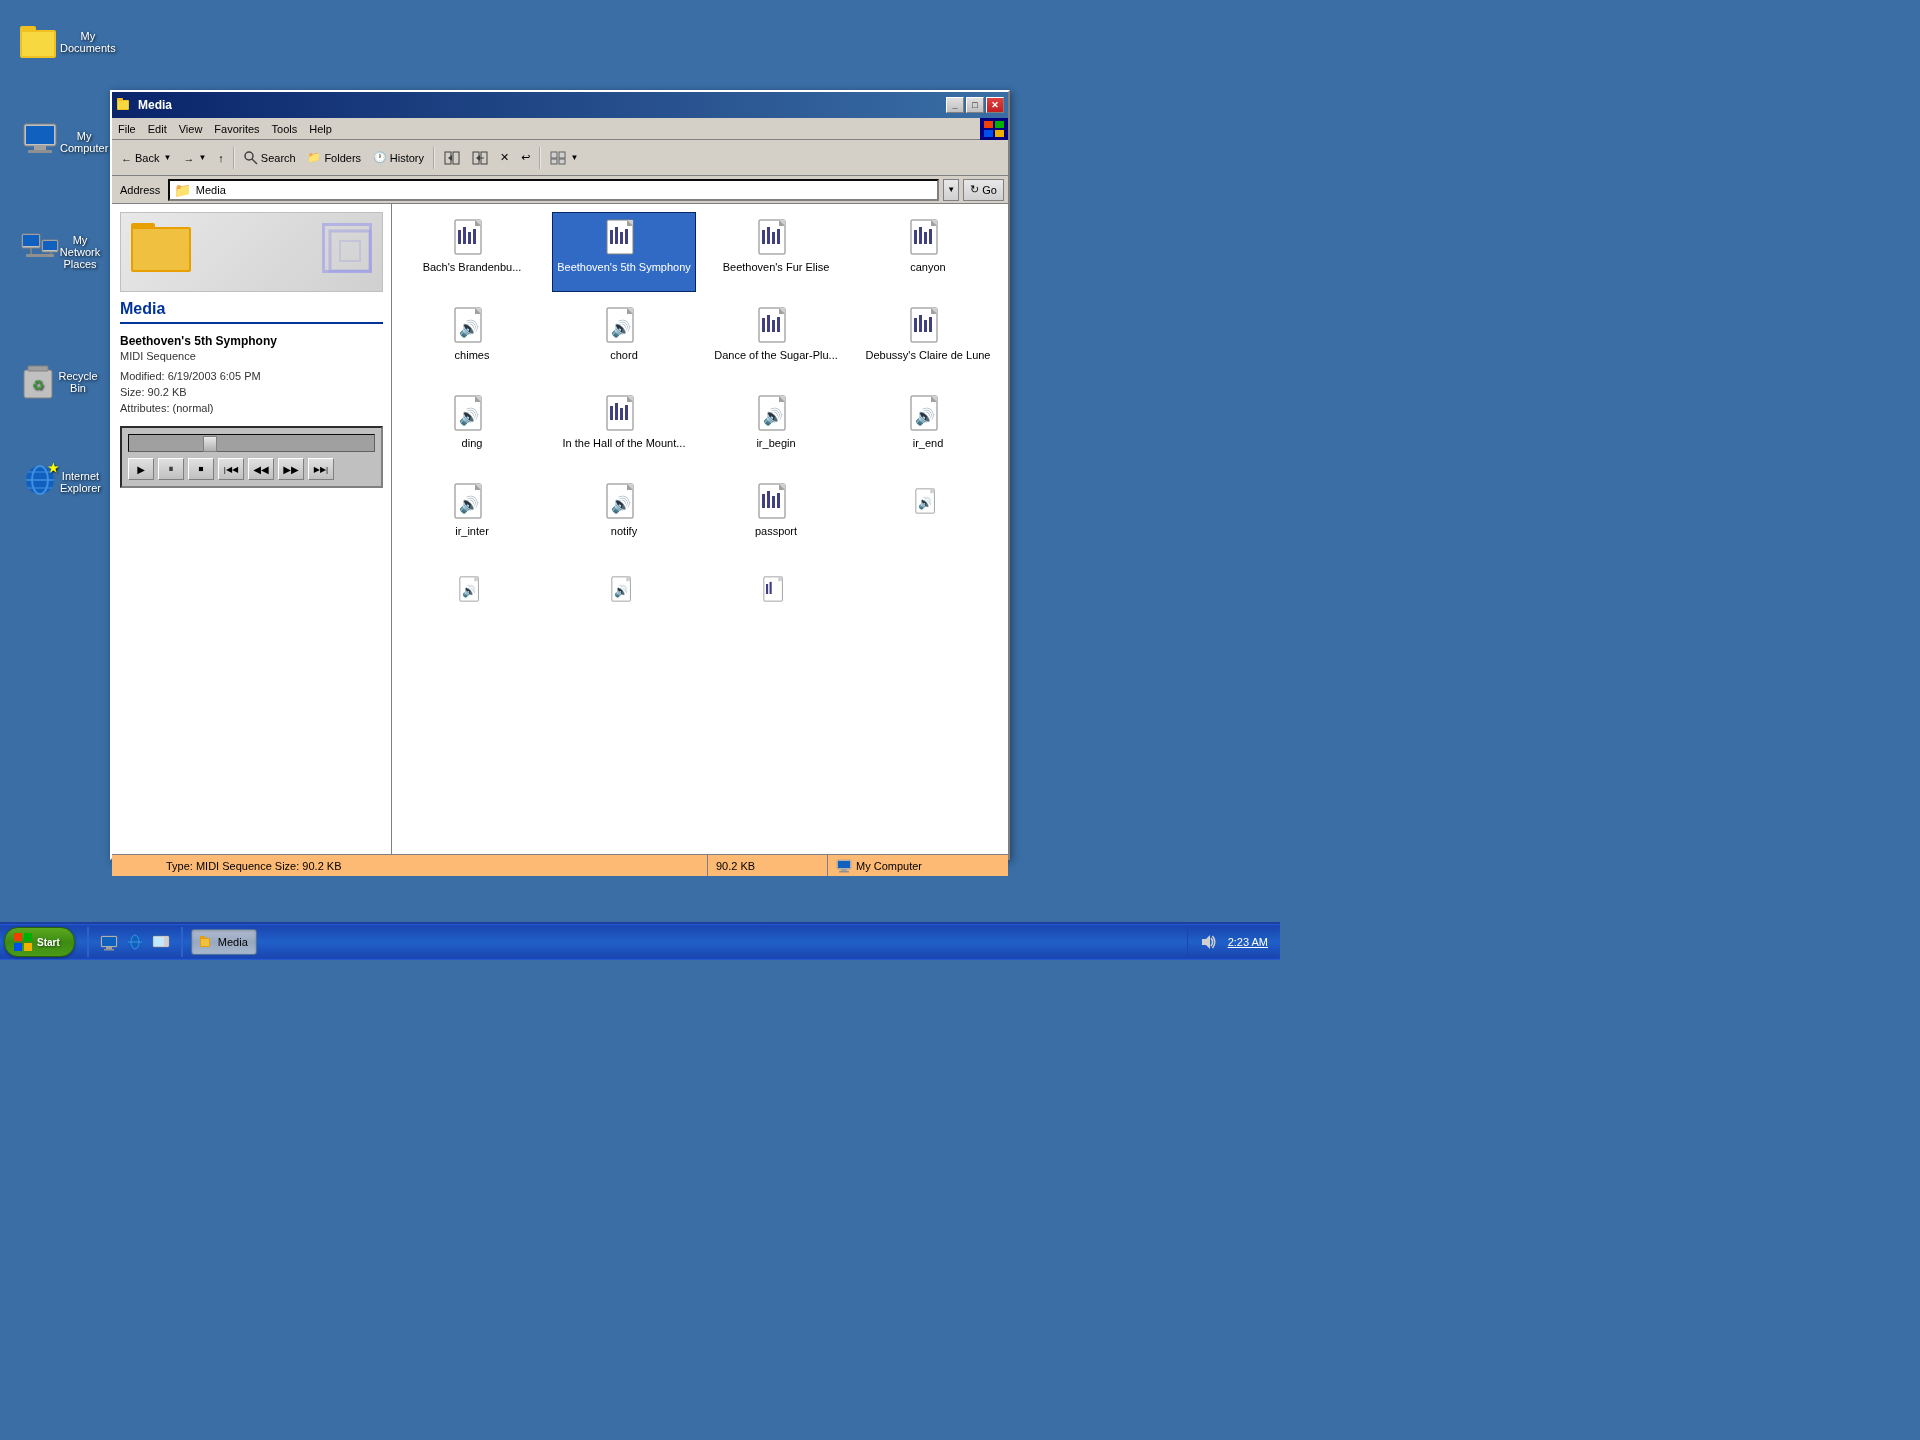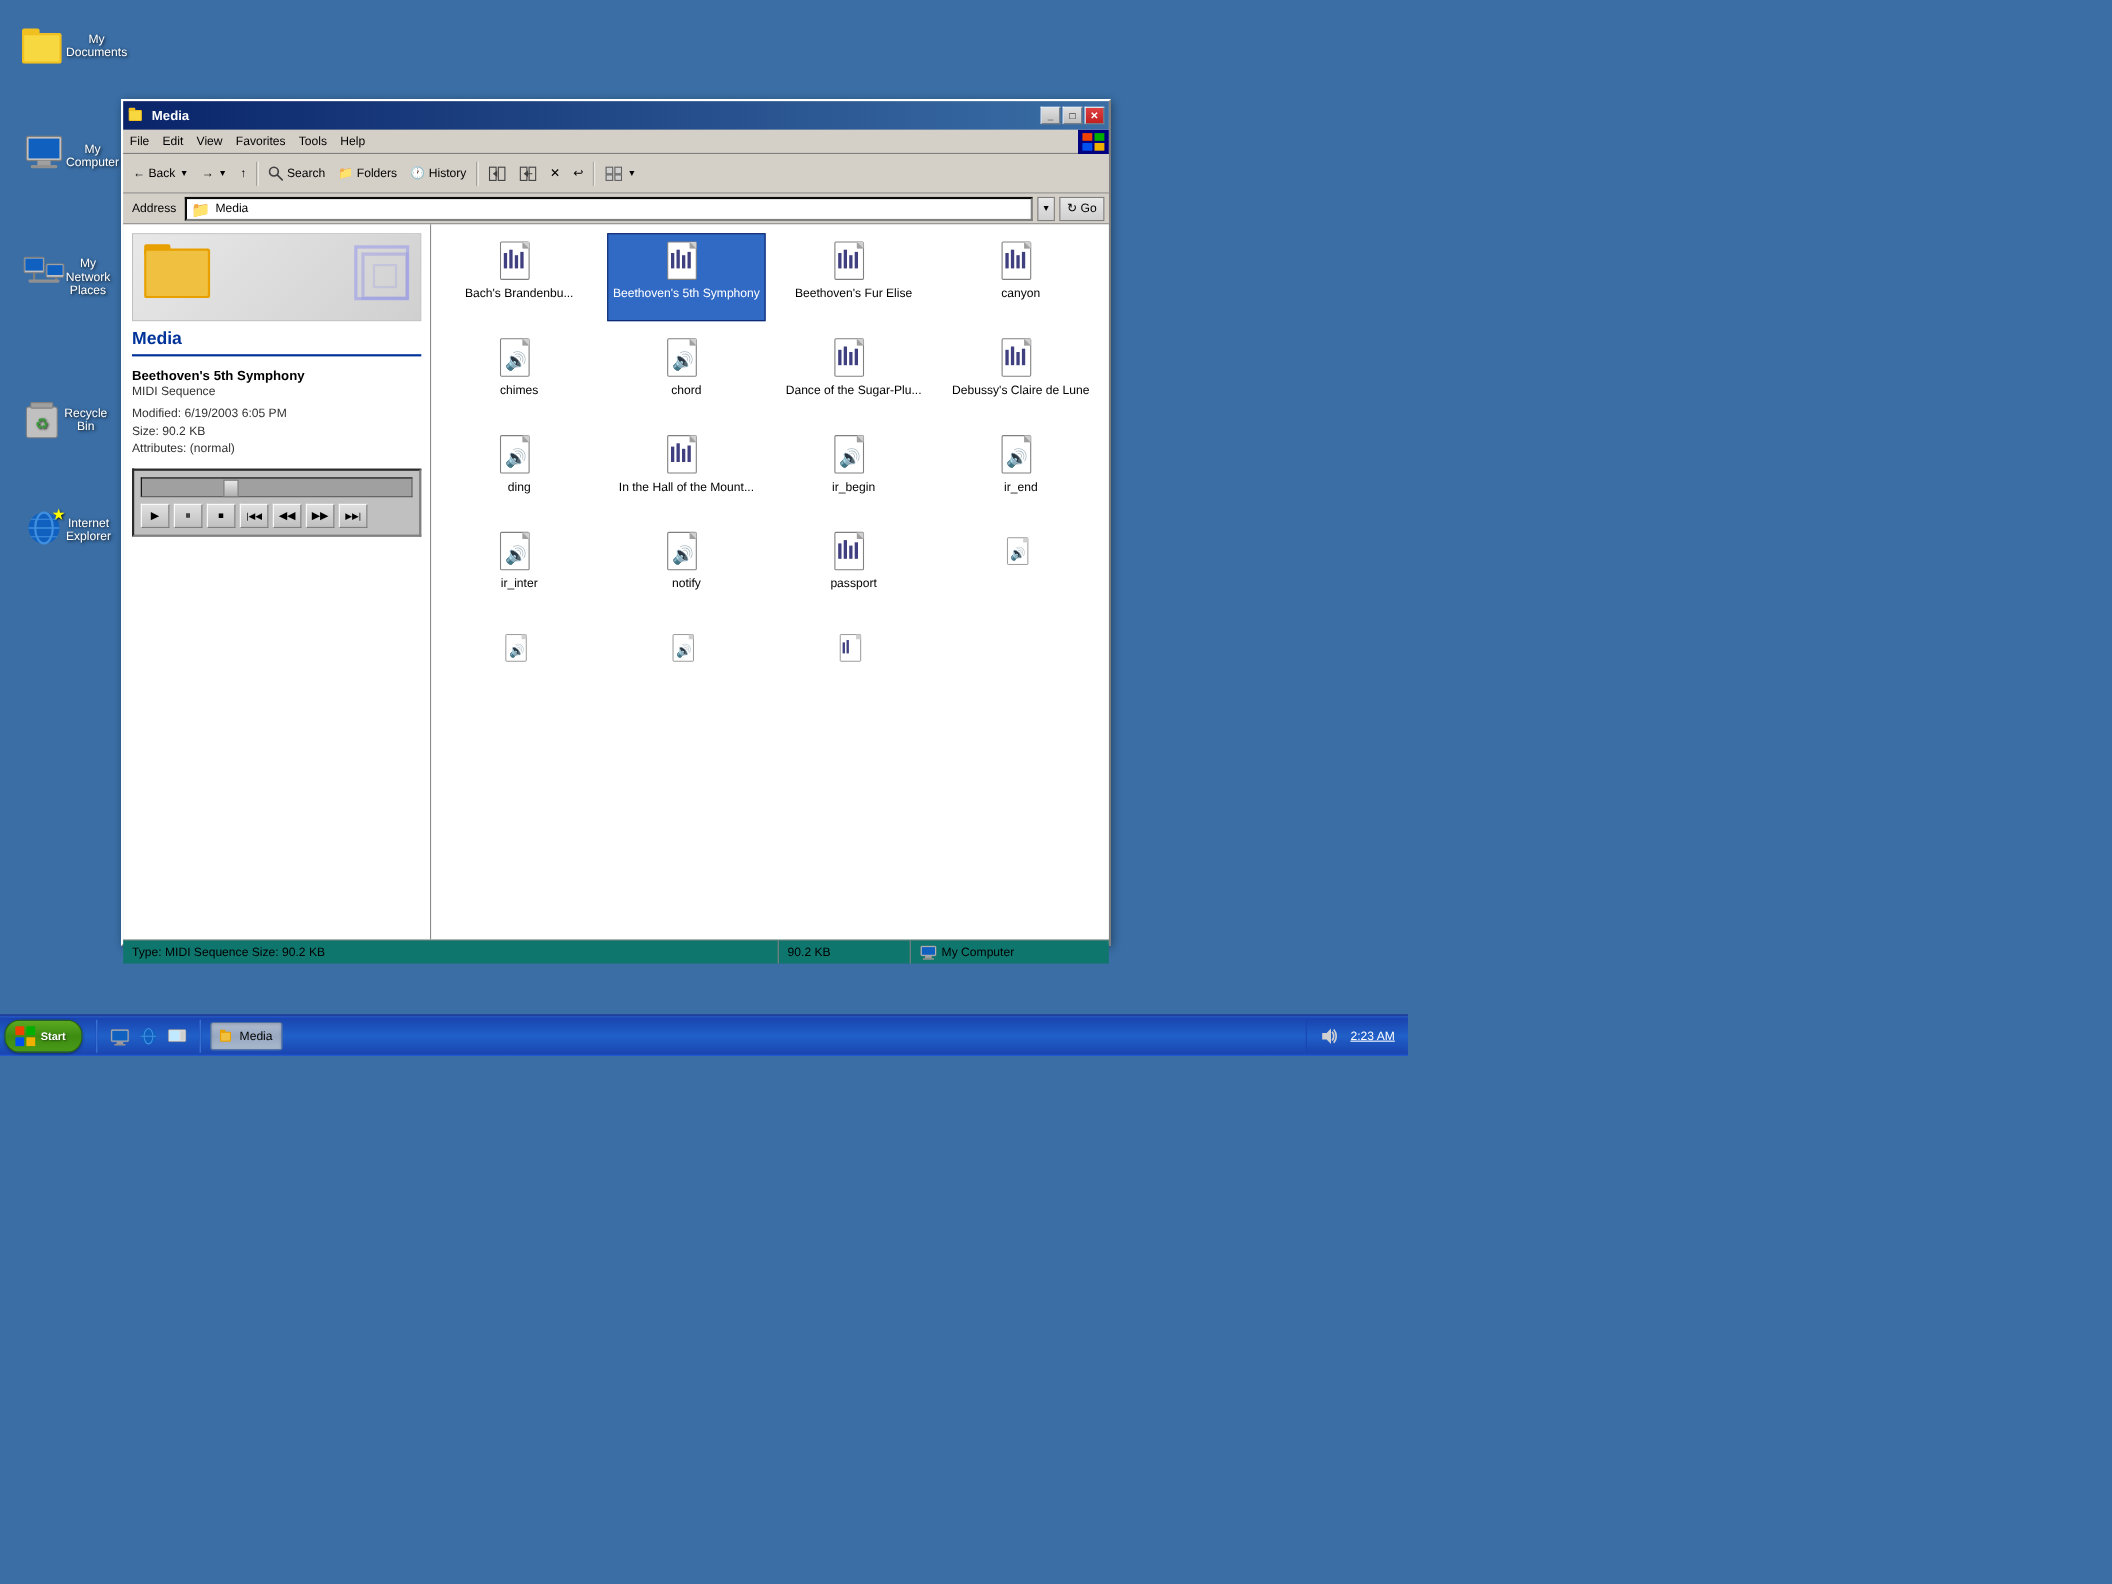--- a/index.html
+++ b/index.html
@@ -461,24 +461,25 @@
     .file-name {
       font-size: 11px;
       color: #000;
       word-break: break-word;
       line-height: 1.2;
     }
 
     
     .status-bar {
       height: 22px;
-      background: #0f766e;
+      background: #fdba74;
       border-top: 1px solid #808080;
       display: flex;
       align-items: center;
+      padding-left: 46px;
     }
     .status-segment {
       height: 100%;
       display: flex;
       align-items: center;
       padding: 0 8px;
       font-size: 11px;
       border-right: 1px solid #808080;
     }
     .status-segment:last-child { border-right: none; }

